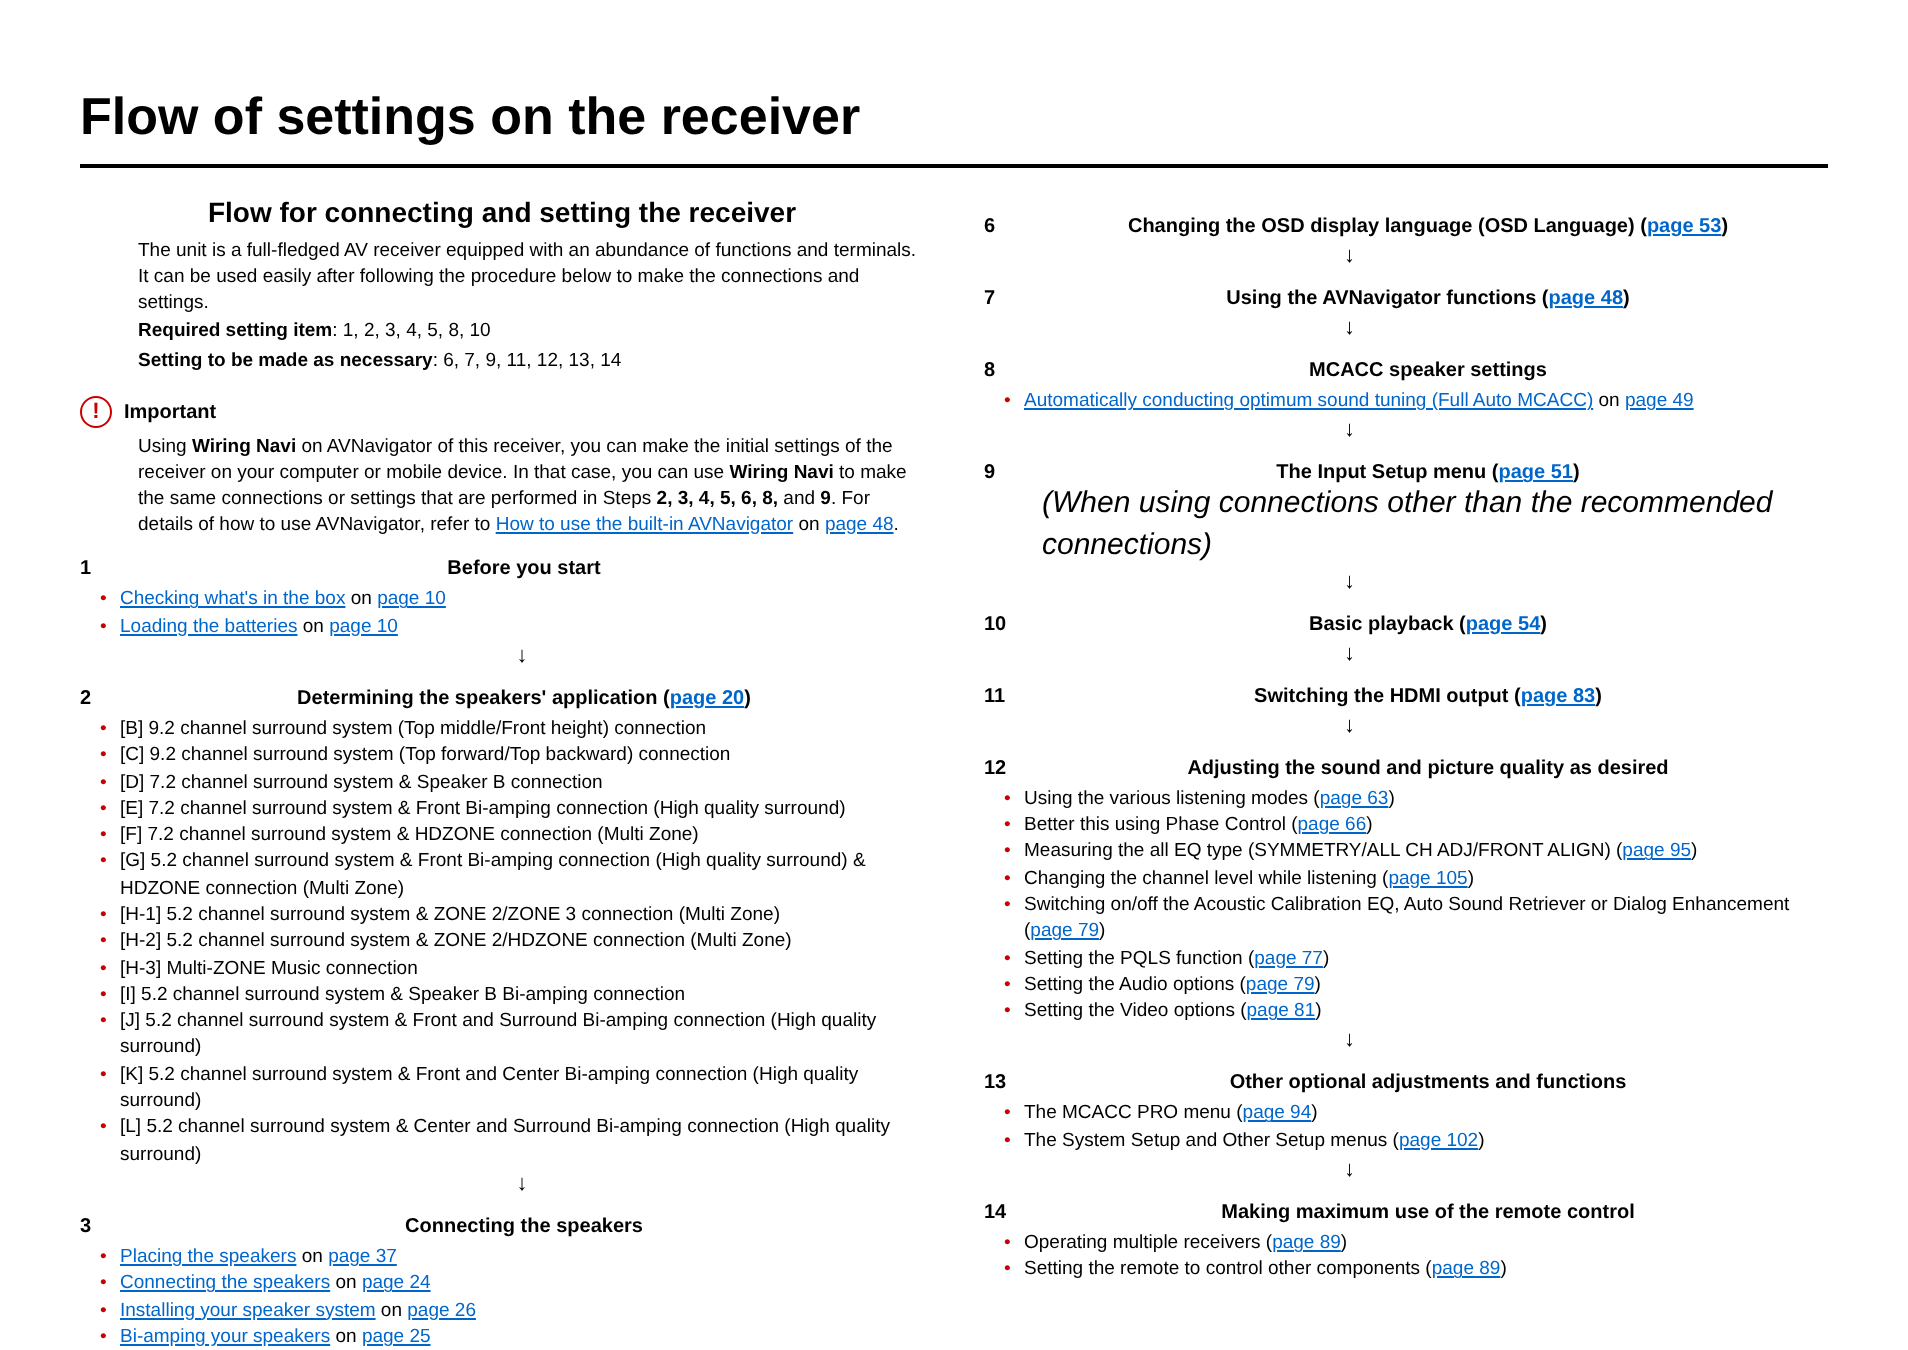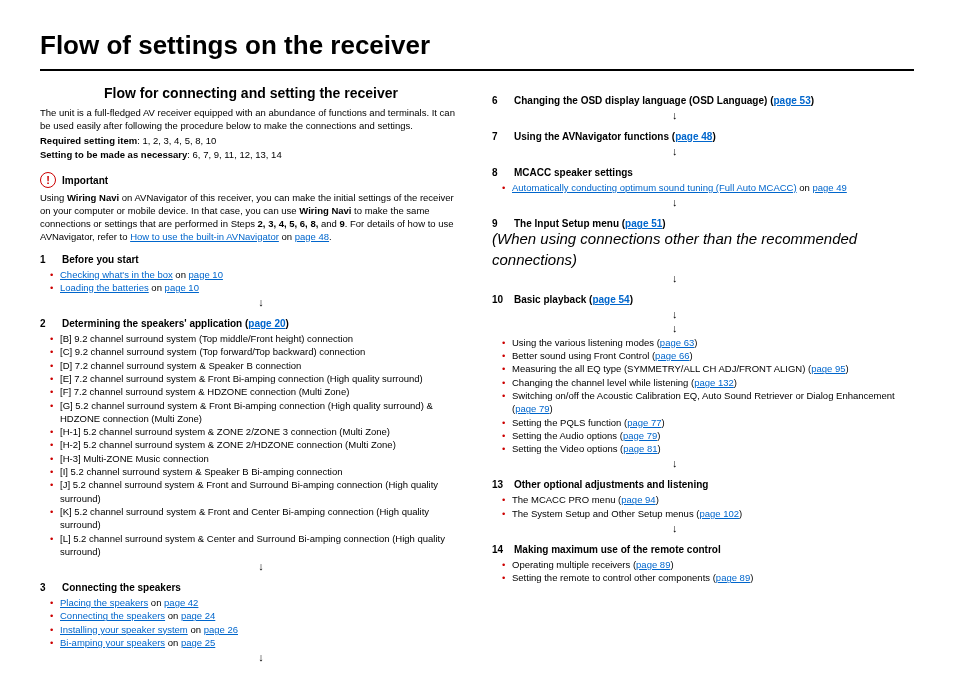--- a/index.html
+++ b/index.html
@@ -8,20 +8,21 @@
     font-size: 10px;
     color: #000;
     background: #fff;
     padding: 30px 40px;
     width: 954px;
   }
   .title {
     font-size: 26px;
     font-weight: bold;
     margin-bottom: 8px;
+    margin-top: 13px;
   }
   .hr {
     border: none;
     border-top: 2px solid #000;
     margin-bottom: 14px;
   }
   .columns {
     display: flex;
     gap: 30px;
   }
@@ -32,20 +33,21 @@
   .subtitle {
     font-size: 14px;
     font-weight: bold;
     margin-bottom: 6px;
     text-align: center;
   }
   .para {
     font-size: 9.5px;
     line-height: 1.35;
     margin-bottom: 2px;
+    margin-left: 29px;
   }
   .bold { font-weight: bold; }
   .icon-row {
     display: flex;
     align-items: center;
     gap: 6px;
     margin-top: 10px;
     margin-bottom: 4px;
   }
   .warn-icon {
@@ -59,21 +61,21 @@
   }
   .step-head {
     font-size: 10px;
     font-weight: bold;
     margin-top: 10px;
     margin-bottom: 3px;
     display: flex;
     gap: 10px;
   }
   .step-head .num { min-width: 12px; }
-  .step-head .txt { flex:1; }
+  .step-head .txt { flex:1;text-align:center; }
   .italic { font-style: italic; font-weight: normal; font-size: 15px;}
   ul.bul {
     list-style: none;
     padding-left: 20px;
     font-size: 9.5px;
     line-height: 1.4;
   }
   ul.bul li::before {
     content: "•";
     color: #c00;
@@ -154,21 +156,21 @@
         <li>[K] 5.2 channel surround system &amp; Front and Center Bi-amping connection (High quality surround)</li>
         <li>[L] 5.2 channel surround system &amp; Center and Surround Bi-amping connection (High quality surround)</li>
       </ul>
     <div class="arrow">↓</div>
 
     <div class="step-head">
       <span class="num">3</span>
       <span class="txt">Connecting the speakers</span>
     </div>
     <ul class="bul" id="s3list">
-        <li><a class="link">Placing the speakers</a><span> on </span><a class="link">page 42</a></li>
+        <li><a class="link">Placing the speakers</a><span> on </span><a class="link">page 37</a></li>
         <li><a class="link">Connecting the speakers</a><span> on </span><a class="link">page 24</a></li>
         <li><a class="link">Installing your speaker system</a><span> on </span><a class="link">page 26</a></li>
         <li><a class="link">Bi-amping your speakers</a><span> on </span><a class="link">page 25</a></li>
       </ul>
     <div class="arrow">↓</div>
 
   </div>
 
   <div class="col">
 
@@ -199,37 +201,45 @@
     </div>
     <p class="para italic">(When using connections other than the recommended connections)</p>
     <div class="arrow-col2">↓</div>
 
     <div class="step-head">
       <span class="num">10</span>
       <span class="txt"><span>Basic playback (</span><a class="link">page 54</a><span>)</span></span>
     </div>
     <div class="arrow-col2">↓</div>
 
-    <div class="arrow-col2">↓</div>
-
+    <div class="step-head">
+      <span class="num">11</span>
+      <span class="txt"><span>Switching the HDMI output (</span><a class="link">page 83</a><span>)</span></span>
+    </div>
+    <div class="arrow-col2">↓</div>
+
+    <div class="step-head">
+      <span class="num">12</span>
+      <span class="txt">Adjusting the sound and picture quality as desired</span>
+    </div>
     <ul class="bul" id="s12list">
         <li><span>Using the various listening modes (</span><a class="link">page 63</a><span>)</span></li>
-        <li><span>Better sound using Front Control (</span><a class="link">page 66</a><span>)</span></li>
+        <li><span>Better this using Phase Control (</span><a class="link">page 66</a><span>)</span></li>
         <li><span>Measuring the all EQ type (SYMMETRY/ALL CH ADJ/FRONT ALIGN) (</span><a class="link">page 95</a><span>)</span></li>
-        <li><span>Changing the channel level while listening (</span><a class="link">page 132</a><span>)</span></li>
+        <li><span>Changing the channel level while listening (</span><a class="link">page 105</a><span>)</span></li>
         <li><span>Switching on/off the Acoustic Calibration EQ, Auto Sound Retriever or Dialog Enhancement (</span><a class="link">page 79</a><span>)</span></li>
         <li><span>Setting the PQLS function (</span><a class="link">page 77</a><span>)</span></li>
         <li><span>Setting the Audio options (</span><a class="link">page 79</a><span>)</span></li>
         <li><span>Setting the Video options (</span><a class="link">page 81</a><span>)</span></li>
       </ul>
     <div class="arrow-col2">↓</div>
 
     <div class="step-head">
       <span class="num">13</span>
-      <span class="txt">Other optional adjustments and listening</span>
+      <span class="txt">Other optional adjustments and functions</span>
     </div>
     <ul class="bul" id="s13list">
         <li><span>The MCACC PRO menu (</span><a class="link">page 94</a><span>)</span></li>
         <li><span>The System Setup and Other Setup menus (</span><a class="link">page 102</a><span>)</span></li>
       </ul>
     <div class="arrow-col2">↓</div>
 
     <div class="step-head">
       <span class="num">14</span>
       <span class="txt">Making maximum use of the remote control</span>

